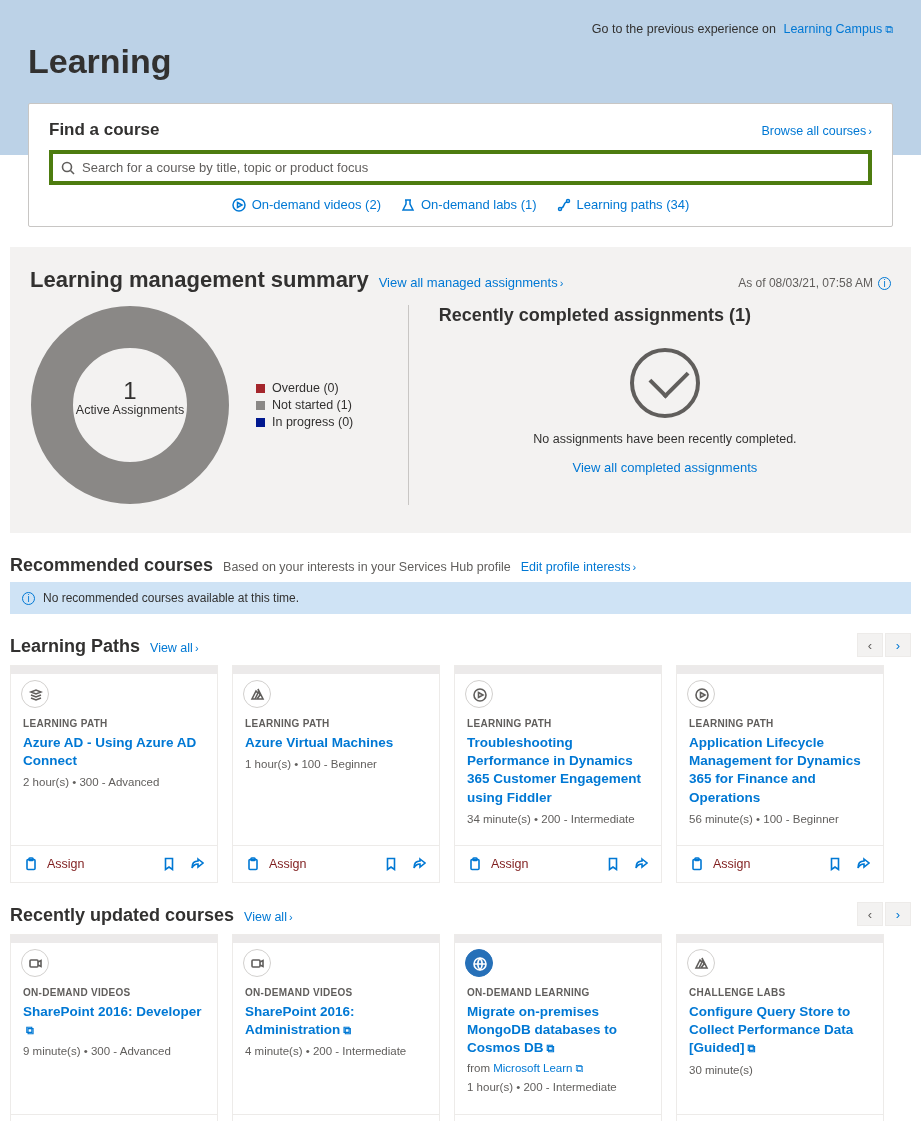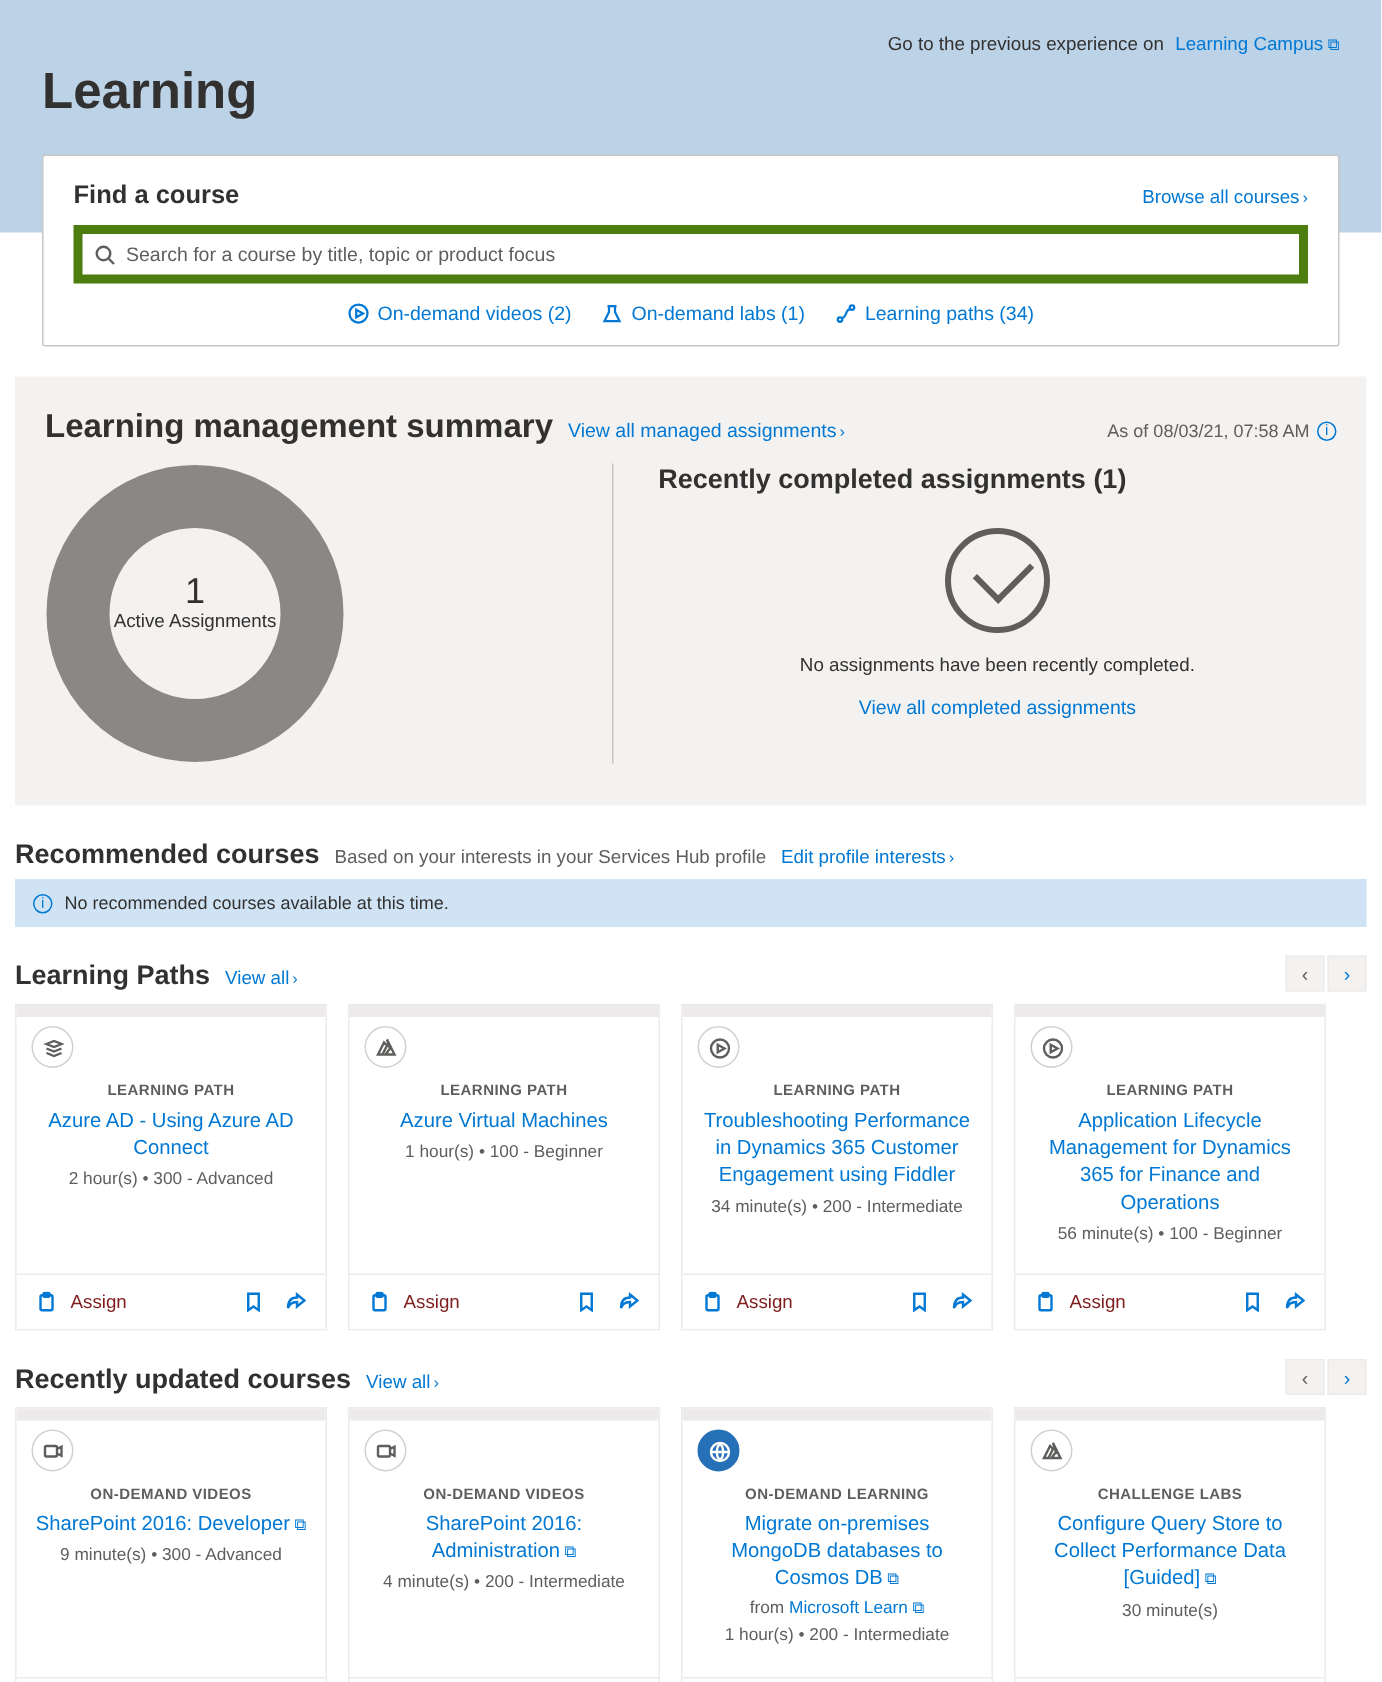--- a/index.html
+++ b/index.html
@@ -18,21 +18,21 @@
     border: 1px solid #c8c6c4;
     border-radius: 2px;
     padding: 16px 20px 14px 20px;
     position: relative;
   }
   .find-head { display: flex; justify-content: space-between; align-items: baseline; }
   .find-head h2 { font-size: 17px; font-weight: 600; }
   .browse-link { font-size: 12.5px; }
   .search-wrap {
     margin-top: 10px;
-    border: 6px solid #4d7c0f;
+    border: 4px solid #4d7c0f;
     display: flex; align-items: center;
     padding: 6px 8px;
   }
   .search-wrap svg { width: 14px; height: 14px; fill: none; stroke: #605e5c; stroke-width: 1.6; margin-right: 7px; }
   .search-wrap input {
     border: none; outline: none; flex: 1; font-size: 13px; color: #323130;
   }
   .search-wrap input::placeholder { color: #605e5c; }
   .filter-row { display: flex; justify-content: center; gap: 20px; margin-top: 12px; font-size: 13px; }
   .filter-item { display: inline-flex; align-items: center; gap: 6px; color: #0078d4; cursor: pointer; }
@@ -100,23 +100,23 @@
   }
   .card .topbar { background:#eceaea; height: 8px; }
   .card .icon-row { padding: 6px 10px 0 10px; }
   .round-icon {
     width: 28px; height: 28px; border-radius: 50%; background:#fff; border:1px solid #d2d0ce;
     display:inline-flex; align-items:center; justify-content:center;
   }
   .round-icon svg { width:15px; height:15px; fill:none; stroke:#605e5c; stroke-width:1.6; }
   .round-icon.blue-bg { background:#2670b8; border-color:#2670b8; }
   .round-icon.blue-bg svg { stroke:#fff; }
-  .card .body { padding: 10px 12px 8px 12px; flex:1;text-align:center; }
+  .card .body { padding: 10px 12px 8px 12px; flex:1; }
   .card .type { font-size: 10px; letter-spacing: .3px; color:#605e5c; font-weight: 600; text-transform: uppercase; }
-  .card .title { margin-top: 5px; font-size: 13.5px; line-height: 1.35; }
+  .card .title { margin-top: 5px; font-size: 13.5px; line-height: 1.35; font-weight: bold; }
   .card .title a { color:#0078d4; }
   .card .meta { margin-top: 6px; font-size: 11.5px; color:#605e5c; }
   .card .from { margin-top: 4px; font-size: 11.5px; color:#605e5c; }
   .card .foot {
     border-top: 1px solid #edebe9; display:flex; align-items:center;
     padding: 8px 10px; gap: 8px;
   }
   .card .foot .assign { display:inline-flex; align-items:center; gap:6px; font-size: 12.5px; color:#7f1d1d; cursor:pointer; }
   .card .foot .spacer { flex:1; }
   .icon-btn {
@@ -189,20 +189,34 @@
     <div class="summary-left">
       <div class="donut">
         <svg viewBox="0 0 200 200">
             <circle cx="100" cy="100" r="78" fill="none" stroke="#8a8886" stroke-width="42"></circle>
           </svg>
         <div class="center">
           <div class="num">1</div>
           <div class="lab">Active Assignments</div>
         </div>
       </div>
+      <div class="legend">
+        <div>
+            <span class="sw red"></span>
+            <span>Overdue (0)</span>
+          </div>
+        <div>
+            <span class="sw grey"></span>
+            <span>Not started (1)</span>
+          </div>
+        <div>
+            <span class="sw blue"></span>
+            <span>In progress (0)</span>
+          </div>
+      </div>
     </div>
     <div class="summary-right">
       <h3>Recently completed assignments (1)</h3>
       <div class="check-circle"></div>
       <div class="msg">No assignments have been recently completed.</div>
       <a class="viewall">View all completed assignments</a>
     </div>
   </div>
 </div>
 

